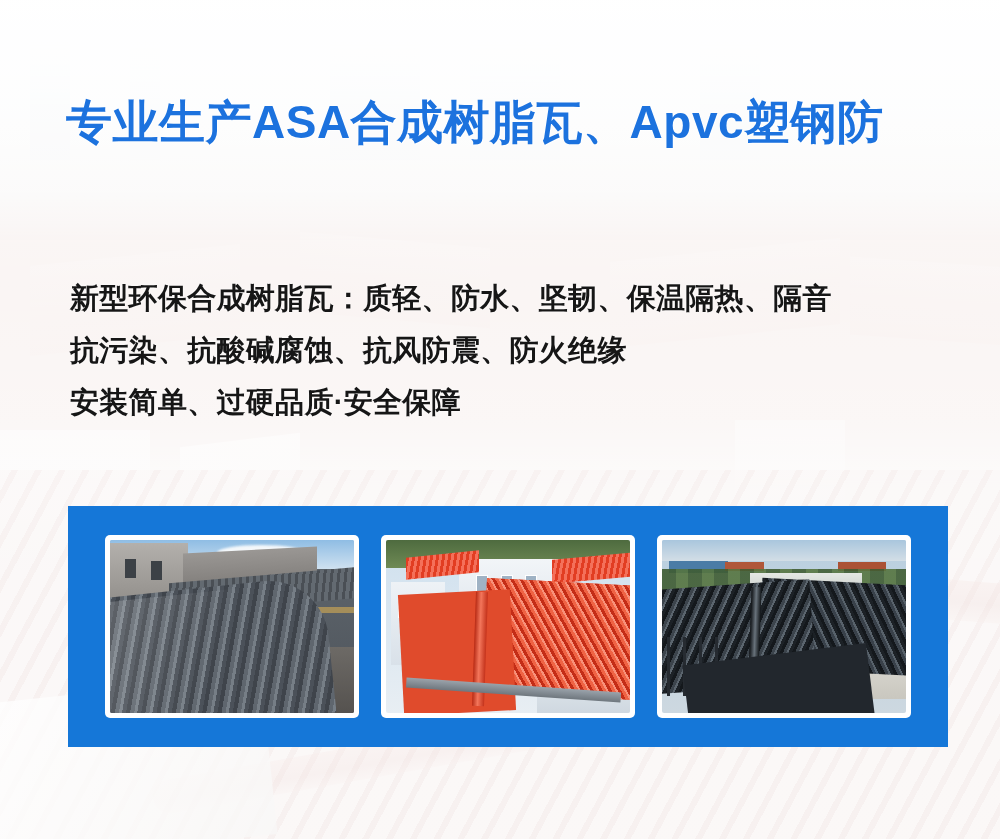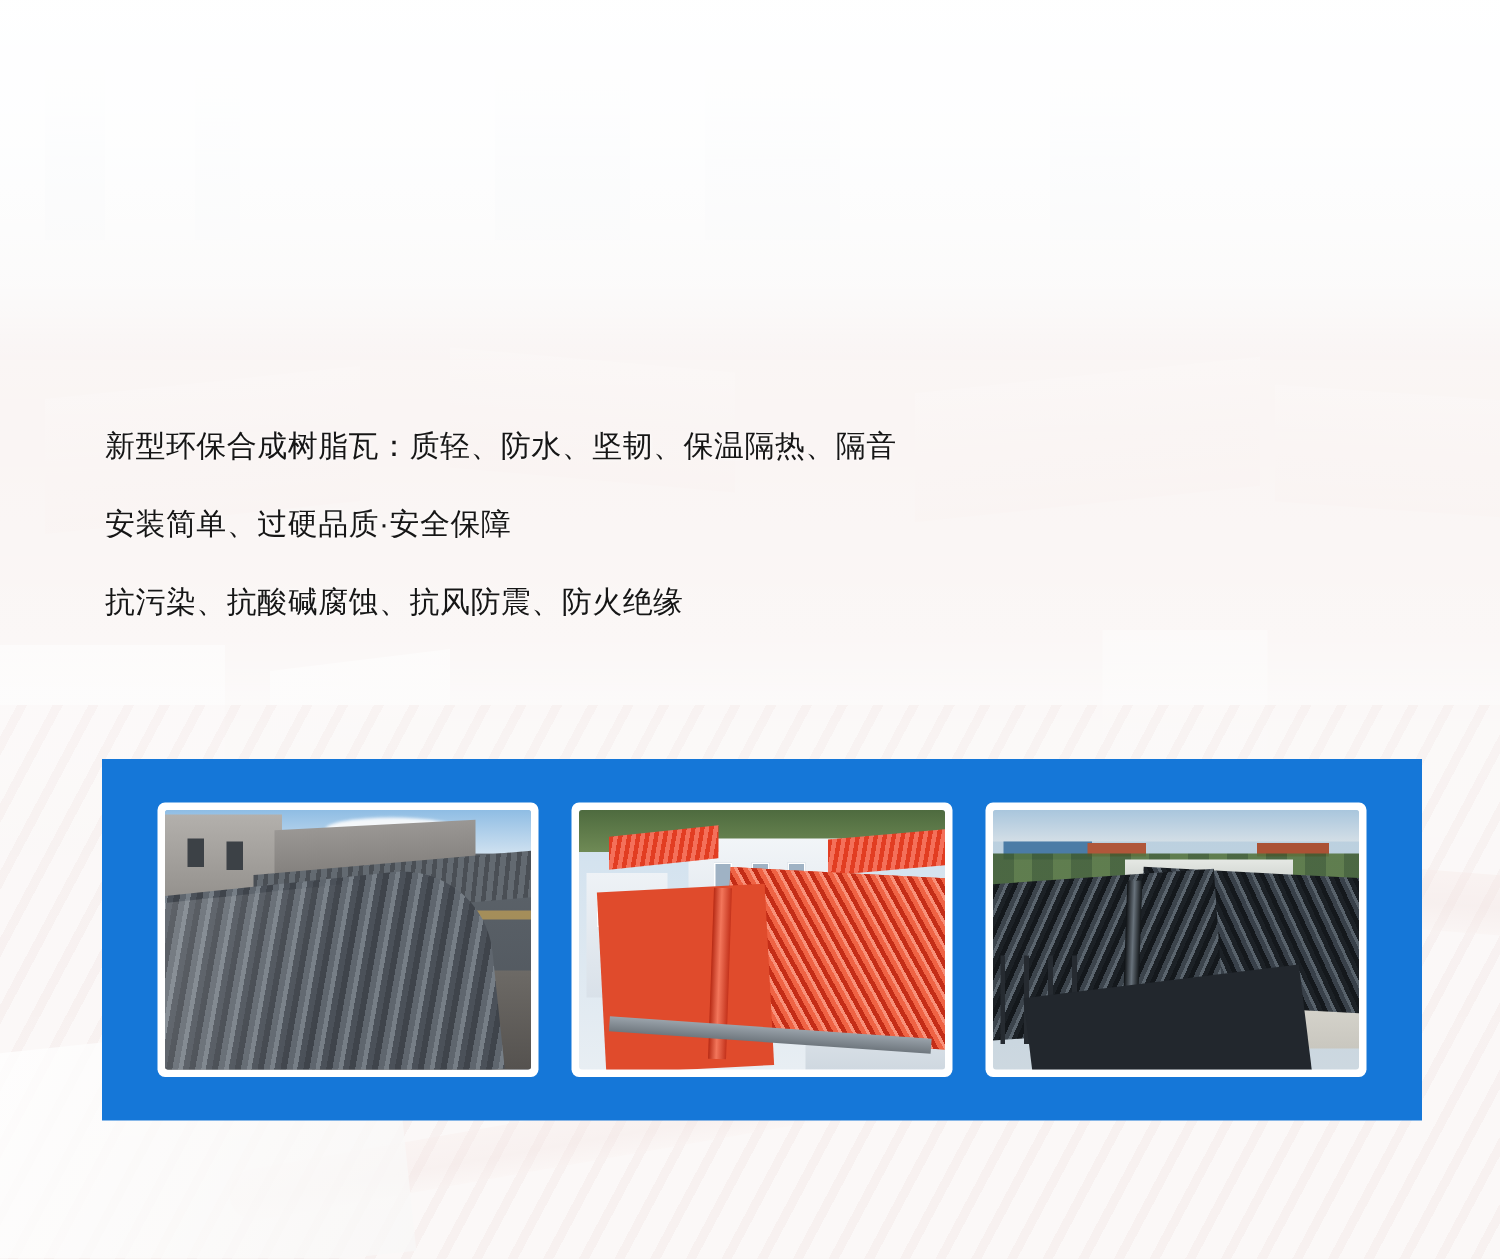--- a/index.html
+++ b/index.html
@@ -155,22 +155,22 @@
     white-space: nowrap;
   }
   .headline .hl-line { display: block; }
 
   .subhead {
     position: absolute;
     left: 70px;
     top: 272px;
     width: 890px;
     color: #161616;
-    font-size: 20px;
-    font-weight: normal;
+    font-size: 29px;
+    font-weight: bold;
     line-height: 52px;
     letter-spacing: .3px;
     text-shadow: 0 0 3px rgba(255,255,255,.95);
   }
   .subhead .sub-line { display: block; white-space: nowrap; }
 
   
   .gallery-panel {
     position: absolute;
     left: 68px;
@@ -351,26 +351,27 @@
     <div class="bg-tiles-low"></div>
     <div class="bg-ridge"></div>
     <div class="bg-ridge2"></div>
     <div class="bg-stucco"></div>
     <div class="bg-veil"></div>
   </div>
 
   <div class="content">
 
     <div class="headline">
+      <span class="hl-line">专业生产ASA合成树脂瓦、Apvc塑钢防</span>
     </div>
 
     <div class="subhead">
       <span class="sub-line">新型环保合成树脂瓦：质轻、防水、坚韧、保温隔热、隔音</span>
+      <span class="sub-line">抗污染、抗酸碱腐蚀、抗风防震、防火绝缘</span>
       <span class="sub-line">安装简单、过硬品质·安全保障</span>
-      <span class="sub-line">抗污染、抗酸碱腐蚀、抗风防震、防火绝缘</span>
     </div>
 
     <div class="gallery-panel">
       <div class="gallery-row">
 
         <div class="photo-frame">
           <div class="photo p1">
             <div class="sky"></div>
               <div class="cloud"></div>
             <div class="bldgL"></div>

